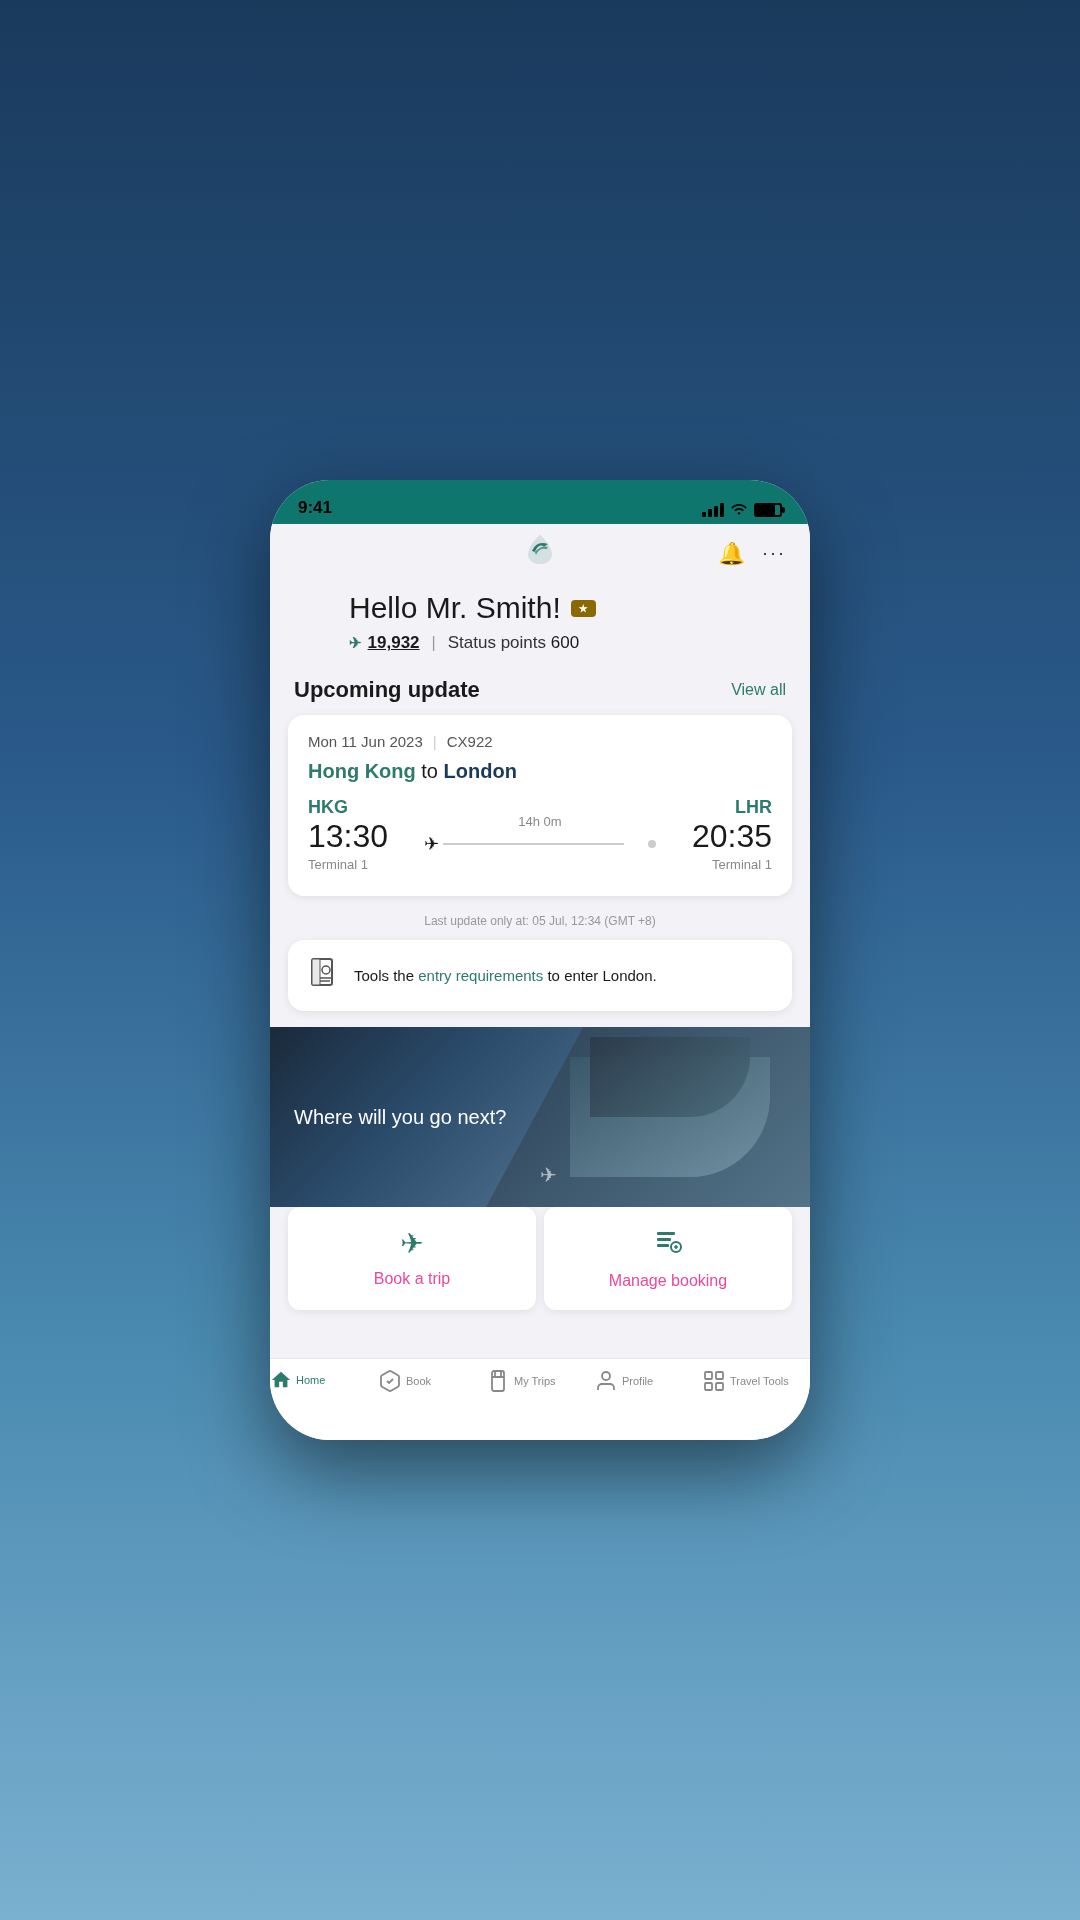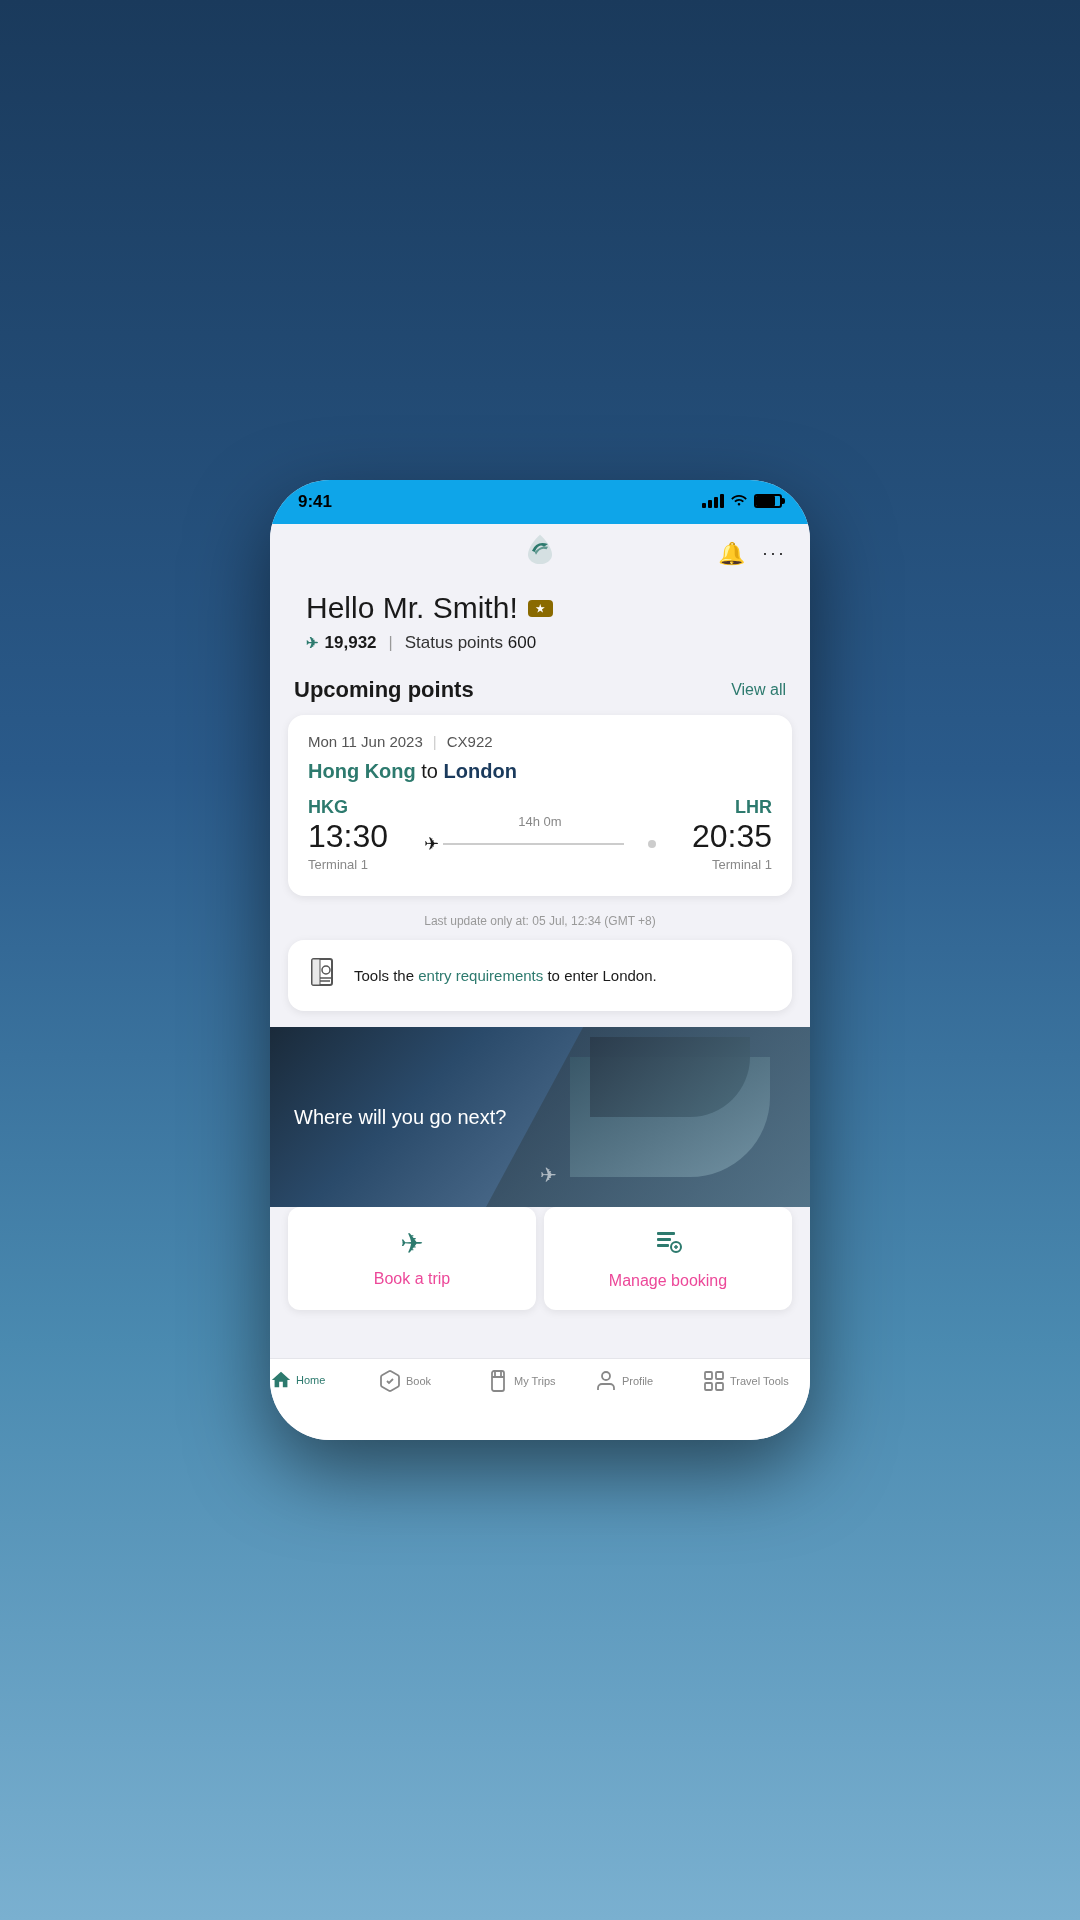--- a/index.html
+++ b/index.html
@@ -19,24 +19,24 @@
       height: 960px;
       background: #f2f2f7;
       border-radius: 60px;
       overflow: hidden;
       position: relative;
       box-shadow: 0 30px 80px rgba(0,0,0,0.5);
     }
 
     
     .status-bar {
-      background: #0ea5e9;
+      background: #0f766e;
       display: flex;
       justify-content: space-between;
-      align-items: flex-start;
+      align-items: flex-end;
       padding: 12px 28px 6px;
       height: 44px;
     }
 
     .status-time {
       font-size: 17px;
       font-weight: 600;
       color: #000;
     }
 
@@ -122,20 +122,21 @@
       background: #f2f2f7;
       scrollbar-width: none;
     }
 
     .scroll-area::-webkit-scrollbar { display: none; }
 
     
     .greeting-section {
       padding: 8px 36px 16px;
       background: #f2f2f7;
+      margin-left: 43px;
     }
 
     .greeting-row {
       display: flex;
       align-items: center;
       gap: 10px;
       margin-bottom: 8px;
     }
 
     .greeting-text {
@@ -166,20 +167,21 @@
       display: flex;
       align-items: center;
       gap: 6px;
       font-size: 17px;
       color: #333;
     }
 
     .miles-amount {
       font-weight: 700;
       color: #1a1a1a;
+      text-decoration: underline;
     }
 
     .divider-dot {
       color: #999;
       font-size: 16px;
     }
 
     .status-points {
       font-size: 17px;
       color: #333;
@@ -523,21 +525,21 @@
         </div>
         <span class="divider-dot">|</span>
         <div class="status-points">
           <span>Status points </span>
           <span class="status-points-value">600</span>
         </div>
       </div>
     </div>
 
     <div class="section-header">
-      <span class="section-title">Upcoming points</span>
+      <span class="section-title">Upcoming update</span>
       <span class="view-all-link" style="cursor:pointer;">View all</span>
     </div>
 
     <div class="journey-card">
       <div class="journey-meta">
         <span>Mon 11 Jun 2023</span>
         <span class="meta-divider">|</span>
         <span class="flight-number">CX922</span>
       </div>
       <div class="journey-route">

